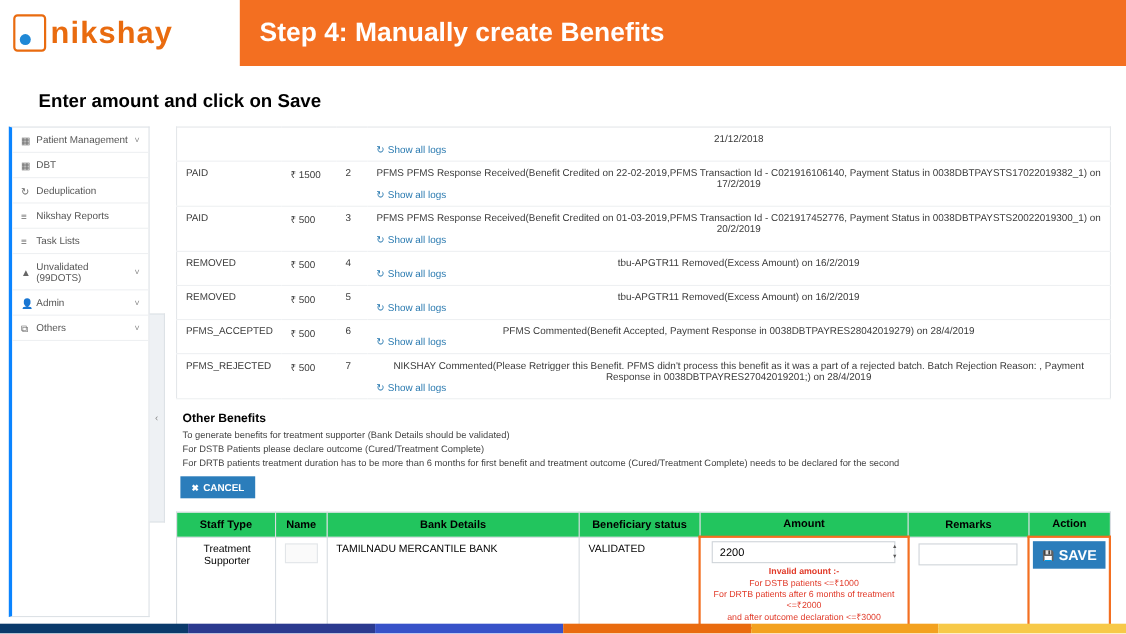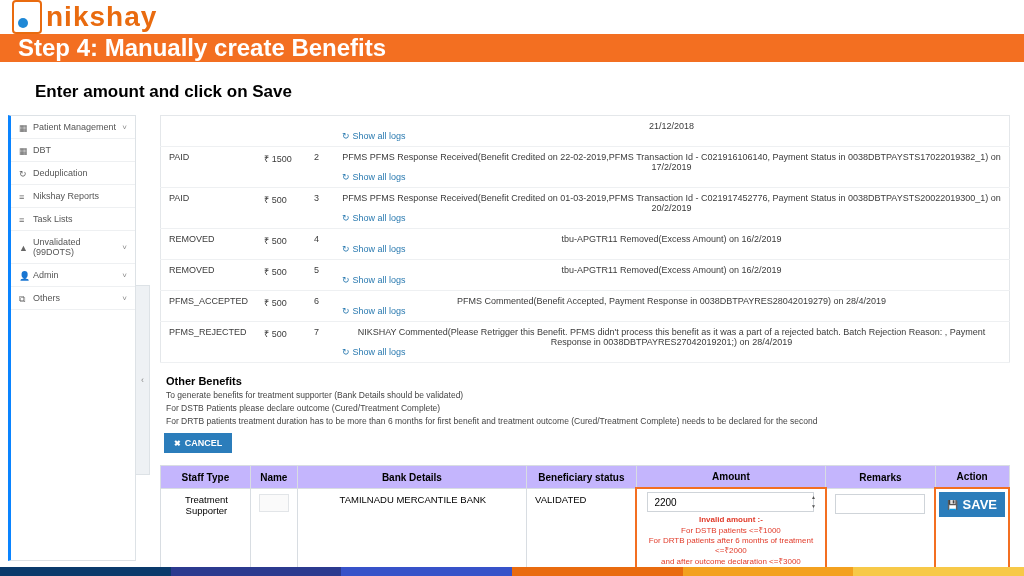--- a/index.html
+++ b/index.html
@@ -1,17 +1,17 @@
 <!DOCTYPE html>
 <html><head>
 <meta charset="utf-8">
 <style>
   * { box-sizing: border-box; margin: 0; padding: 0; }
   body { font-family: Arial, Helvetica, sans-serif; background: #fff; width: 1024px; height: 576px; overflow: hidden; position: relative; }
-  .top-bar { display: flex; height: 60px; width: 100%; flex-direction: column; }
+  .top-bar { display: flex; height: 60px; width: 100%; }
   .logo-area { width: 218px; display: flex; align-items: center; padding-left: 12px; }
   .logo-text { font-family: "Trebuchet MS", sans-serif; font-weight: 700; font-size: 28px; color: #e96b0f; letter-spacing: 1px; display: flex; align-items: center; }
   .logo-icon { width: 30px; height: 34px; border: 2px solid #e96b0f; border-radius: 4px; margin-right: 4px; position: relative; display: inline-flex; align-items: center; justify-content: center; }
   .logo-icon::before { content: ""; width: 10px; height: 10px; background: #1f88d6; border-radius: 50%; position: absolute; bottom: 4px; left: 4px; }
   .title-area { flex: 1; background: #f36f21; display: flex; align-items: center; padding-left: 18px; }
   .title-area h1 { color: #fff; font-weight: 700; font-size: 24px; }
   .instruction { font-weight: 700; font-size: 17px; padding: 22px 0 10px 35px; }
   .content-frame { position: absolute; top: 115px; left: 8px; right: 14px; bottom: 15px; display: flex; }
   .sidebar { width: 128px; border: 1px solid #dde2e6; background: #fff; font-size: 9px; color: #555; border-left: 3px solid #0a84ff; }
   .sidebar-item { display: flex; align-items: center; padding: 6px 8px; border-bottom: 1px solid #eef0f2; justify-content: space-between; cursor: pointer; }
@@ -28,21 +28,21 @@
   .c-num { width: 28px; }
   .log-link { color: #2a7ab0; font-size: 9px; cursor: pointer; display: inline-flex; align-items: center; gap: 3px; }
   .log-link::before { content: "↻"; font-size: 9px; }
   .desc { color: #3b3b3b; text-align: center; }
   .section-title { font-weight: 700; font-size: 11px; padding: 4px 0 2px 6px; }
   .hint-lines { font-size: 8.5px; color: #444; padding-left: 6px; line-height: 1.5; }
   .cancel-btn { background: #2b7dbb; color: #fff; border: none; font-size: 9px; font-weight: 700; padding: 5px 10px; margin: 6px 0 4px 4px; cursor: pointer; display: inline-flex; align-items: center; gap: 4px; }
   .cancel-btn::before { content: "✖"; font-size: 8px; }
   .benefit-table { width: 100%; border-collapse: collapse; font-size: 9.5px; }
   .benefit-table th, .benefit-table td { border: 1px solid #d8dde2; padding: 5px 6px; text-align: center; }
-  .benefit-table th { background: #c4b5fd; font-weight: 700; font-size: 10px; }
+  .benefit-table th { background: #22c55e; font-weight: 700; font-size: 10px; }
   .benefit-table td { vertical-align: top; height: 54px; }
   .amount-cell-wrap { border: 2px solid #f36f21 !important; padding: 3px !important; }
   .amount-input { width: 96%; height: 20px; font-size: 10px; padding: 2px 16px 2px 6px; border: 1px solid #cfd4d9; text-align: left; }
   .spin-wrap { position: relative; display: inline-block; width: 96%; }
   .spin-btns { position: absolute; right: 2px; top: 1px; display: flex; flex-direction: column; font-size: 5px; line-height: 9px; color: #555; cursor: pointer; }
   .invalid-msg { color: #e13b2a; font-size: 8px; margin-top: 3px; line-height: 1.3; }
   .invalid-msg .title { font-weight: 700; }
   .action-cell { border: 2px solid #f36f21 !important; padding: 3px !important; }
   .save-btn { background: #2b7dbb; color: #fff; border: none; font-size: 13px; font-weight: 700; padding: 5px 8px; cursor: pointer; display: inline-flex; align-items: center; gap: 4px; width: 100%; justify-content: center; }
   .save-btn::before { content: "💾"; font-size: 9px; }
@@ -195,21 +195,21 @@
         <th class="col-benstat">Beneficiary status</th>
         <th class="col-amt">Amount</th>
         <th class="col-rem">Remarks</th>
         <th class="col-act">Action</th>
       </tr>
         </thead>
       <tbody>
           <tr>
         <td style="text-align:center;padding-left:8px;">Treatment Supporter</td>
         <td><input class="name-input" readonly="" style=""></td>
-        <td style="text-align:center;padding-left:8px;margin-top:42px;">TAMILNADU MERCANTILE BANK</td>
+        <td style="text-align:left;padding-left:8px;margin-top:42px;">TAMILNADU MERCANTILE BANK</td>
         <td style="text-align:left;padding-left:8px;">VALIDATED</td>
         <td class="amount-cell-wrap">
           <div class="spin-wrap">
             <input class="amount-input" type="text" value="2200" style="">
             <div class="spin-btns">
                   <span>▲</span>
                   <span>▼</span>
                 </div>
           </div>
           <div class="invalid-msg">

